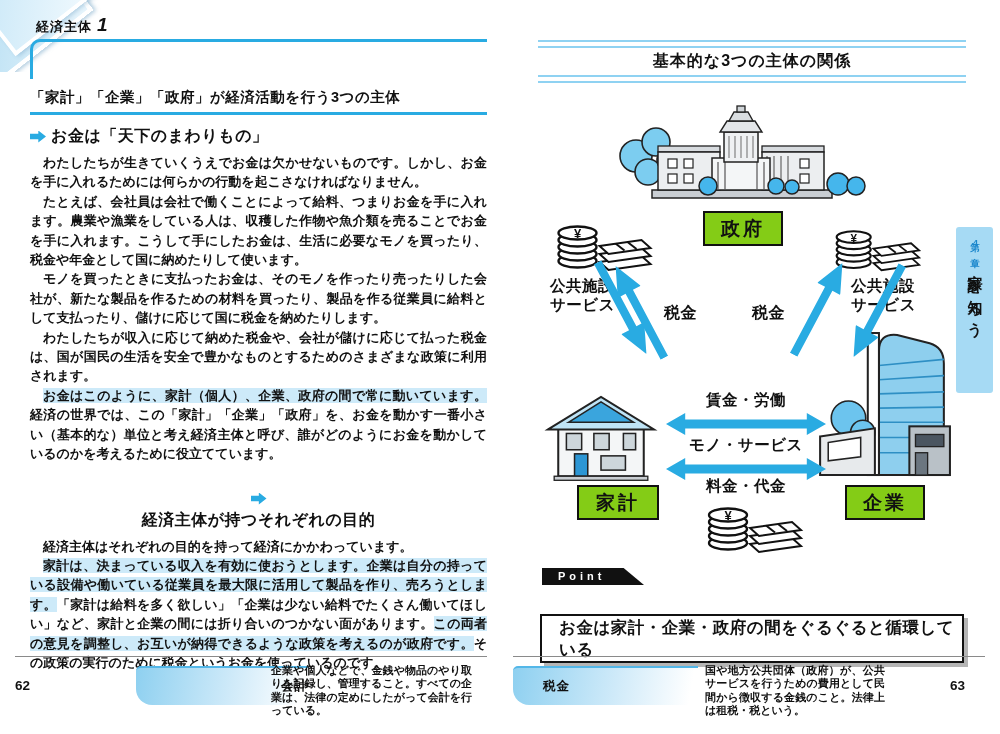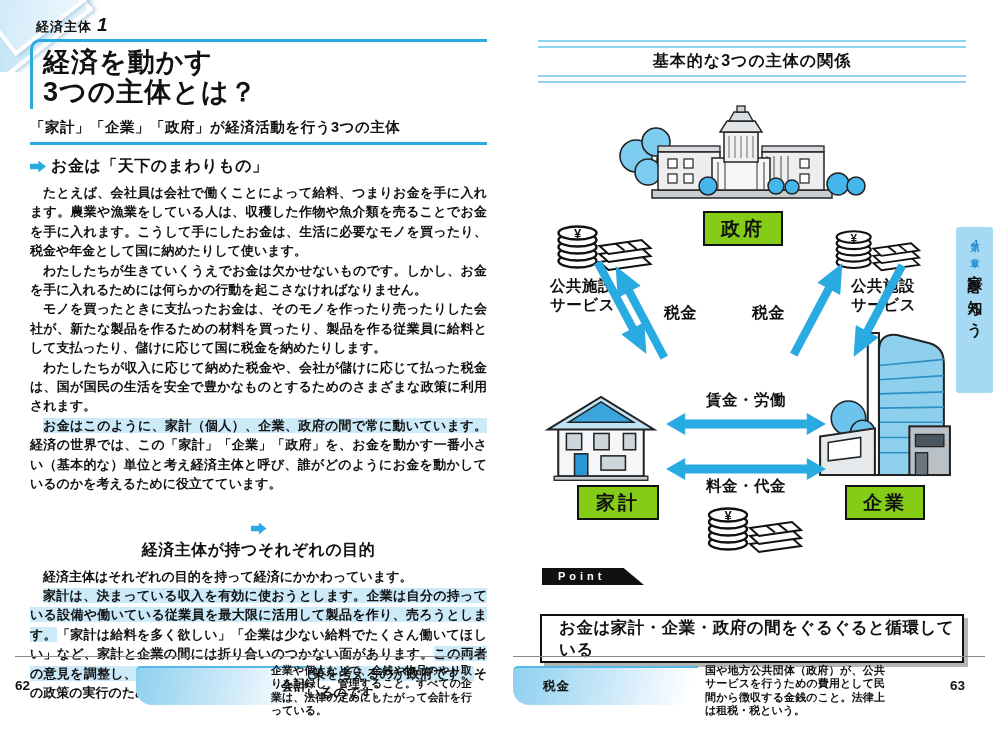--- a/index.html
+++ b/index.html
@@ -69,34 +69,33 @@
       <div class="c2"></div>
   </div>
 
   <div class="left-col">
     <div class="kicker">
       <span>経済主体</span>
       <span class="kicker-num">1</span>
     </div>
     <div class="title-frame">
       <div class="title">
-        <span>経済を動かす</span><br>
-        <span>3つの主体とは？</span>
+        <br>
       </div>
     </div>
     <div class="subtitle">「家計」「企業」「政府」が経済活動を行う3つの主体</div>
     <div class="subtitle-rule"></div>
 
     <div class="sec-heading">
       <span class="arrow-glyph"></span>
       <span>お金は「天下のまわりもの」</span>
     </div>
     <div class="body">
+      <p>わたしたちが生きていくうえでお金は欠かせないものです。しかし、お金を手に入れるためには何らかの行動を起こさなければなりません。</p>
       <p>たとえば、会社員は会社で働くことによって給料、つまりお金を手に入れます。農業や漁業をしている人は、収穫した作物や魚介類を売ることでお金を手に入れます。こうして手にしたお金は、生活に必要なモノを買ったり、税金や年金として国に納めたりして使います。</p>
-      <p>わたしたちが生きていくうえでお金は欠かせないものです。しかし、お金を手に入れるためには何らかの行動を起こさなければなりません。</p>
       <p>モノを買ったときに支払ったお金は、そのモノを作ったり売ったりした会社が、新たな製品を作るための材料を買ったり、製品を作る従業員に給料として支払ったり、儲けに応じて国に税金を納めたりします。</p>
       <p>わたしたちが収入に応じて納めた税金や、会社が儲けに応じて払った税金は、国が国民の生活を安全で豊かなものとするためのさまざまな政策に利用されます。</p>
       <p><span class="hl">お金はこのように、家計（個人）、企業、政府の間で常に動いています。</span><span>経済の世界では、この「家計」「企業」「政府」を、お金を動かす一番小さい（基本的な）単位と考え</span><span class="b">経済主体</span><span>と呼び、誰がどのようにお金を動かしているのかを考えるために役立てています。</span></p>
     </div>
 
     <div class="sec-heading" style="margin-top:29px;flex-direction:column;">
       <span class="arrow-glyph"></span>
       <span>経済主体が持つそれぞれの目的</span>
     </div>
     <div class="body">
@@ -238,20 +237,21 @@
     <span>公共施設</span><br>
     <span>サービス</span>
   </div>
   <div class="diag-label" style="left:851px;top:277px;">
     <span>公共施設</span><br>
     <span>サービス</span>
   </div>
   <div class="diag-label" style="left:664px;top:304px;font-size:16px;">税金</div>
   <div class="diag-label" style="left:752px;top:304px;font-size:16px;">税金</div>
   <div class="diag-label centered" style="left:666px;top:391px;width:160px;">賃金・労働</div>
+  <div class="diag-label centered" style="left:666px;top:436px;width:160px;">モノ・サービス</div>
   <div class="diag-label centered" style="left:666px;top:477px;width:160px;">料金・代金</div>
 
   <div class="dia-arrow" style="left:609px;top:256px;transform:rotate(-28deg);"></div>
   <div class="dia-arrow" style="left:627px;top:260px;transform:rotate(152deg);"></div>
   <div class="dia-arrow" style="left:805px;top:257px;transform:rotate(208deg);"></div>
   <div class="dia-arrow" style="left:865px;top:259px;transform:rotate(28deg);"></div>
 
   <div class="h-arrow" style="left:666px;top:413px;"></div>
   <div class="h-arrow" style="left:666px;top:458px;"></div>
 

